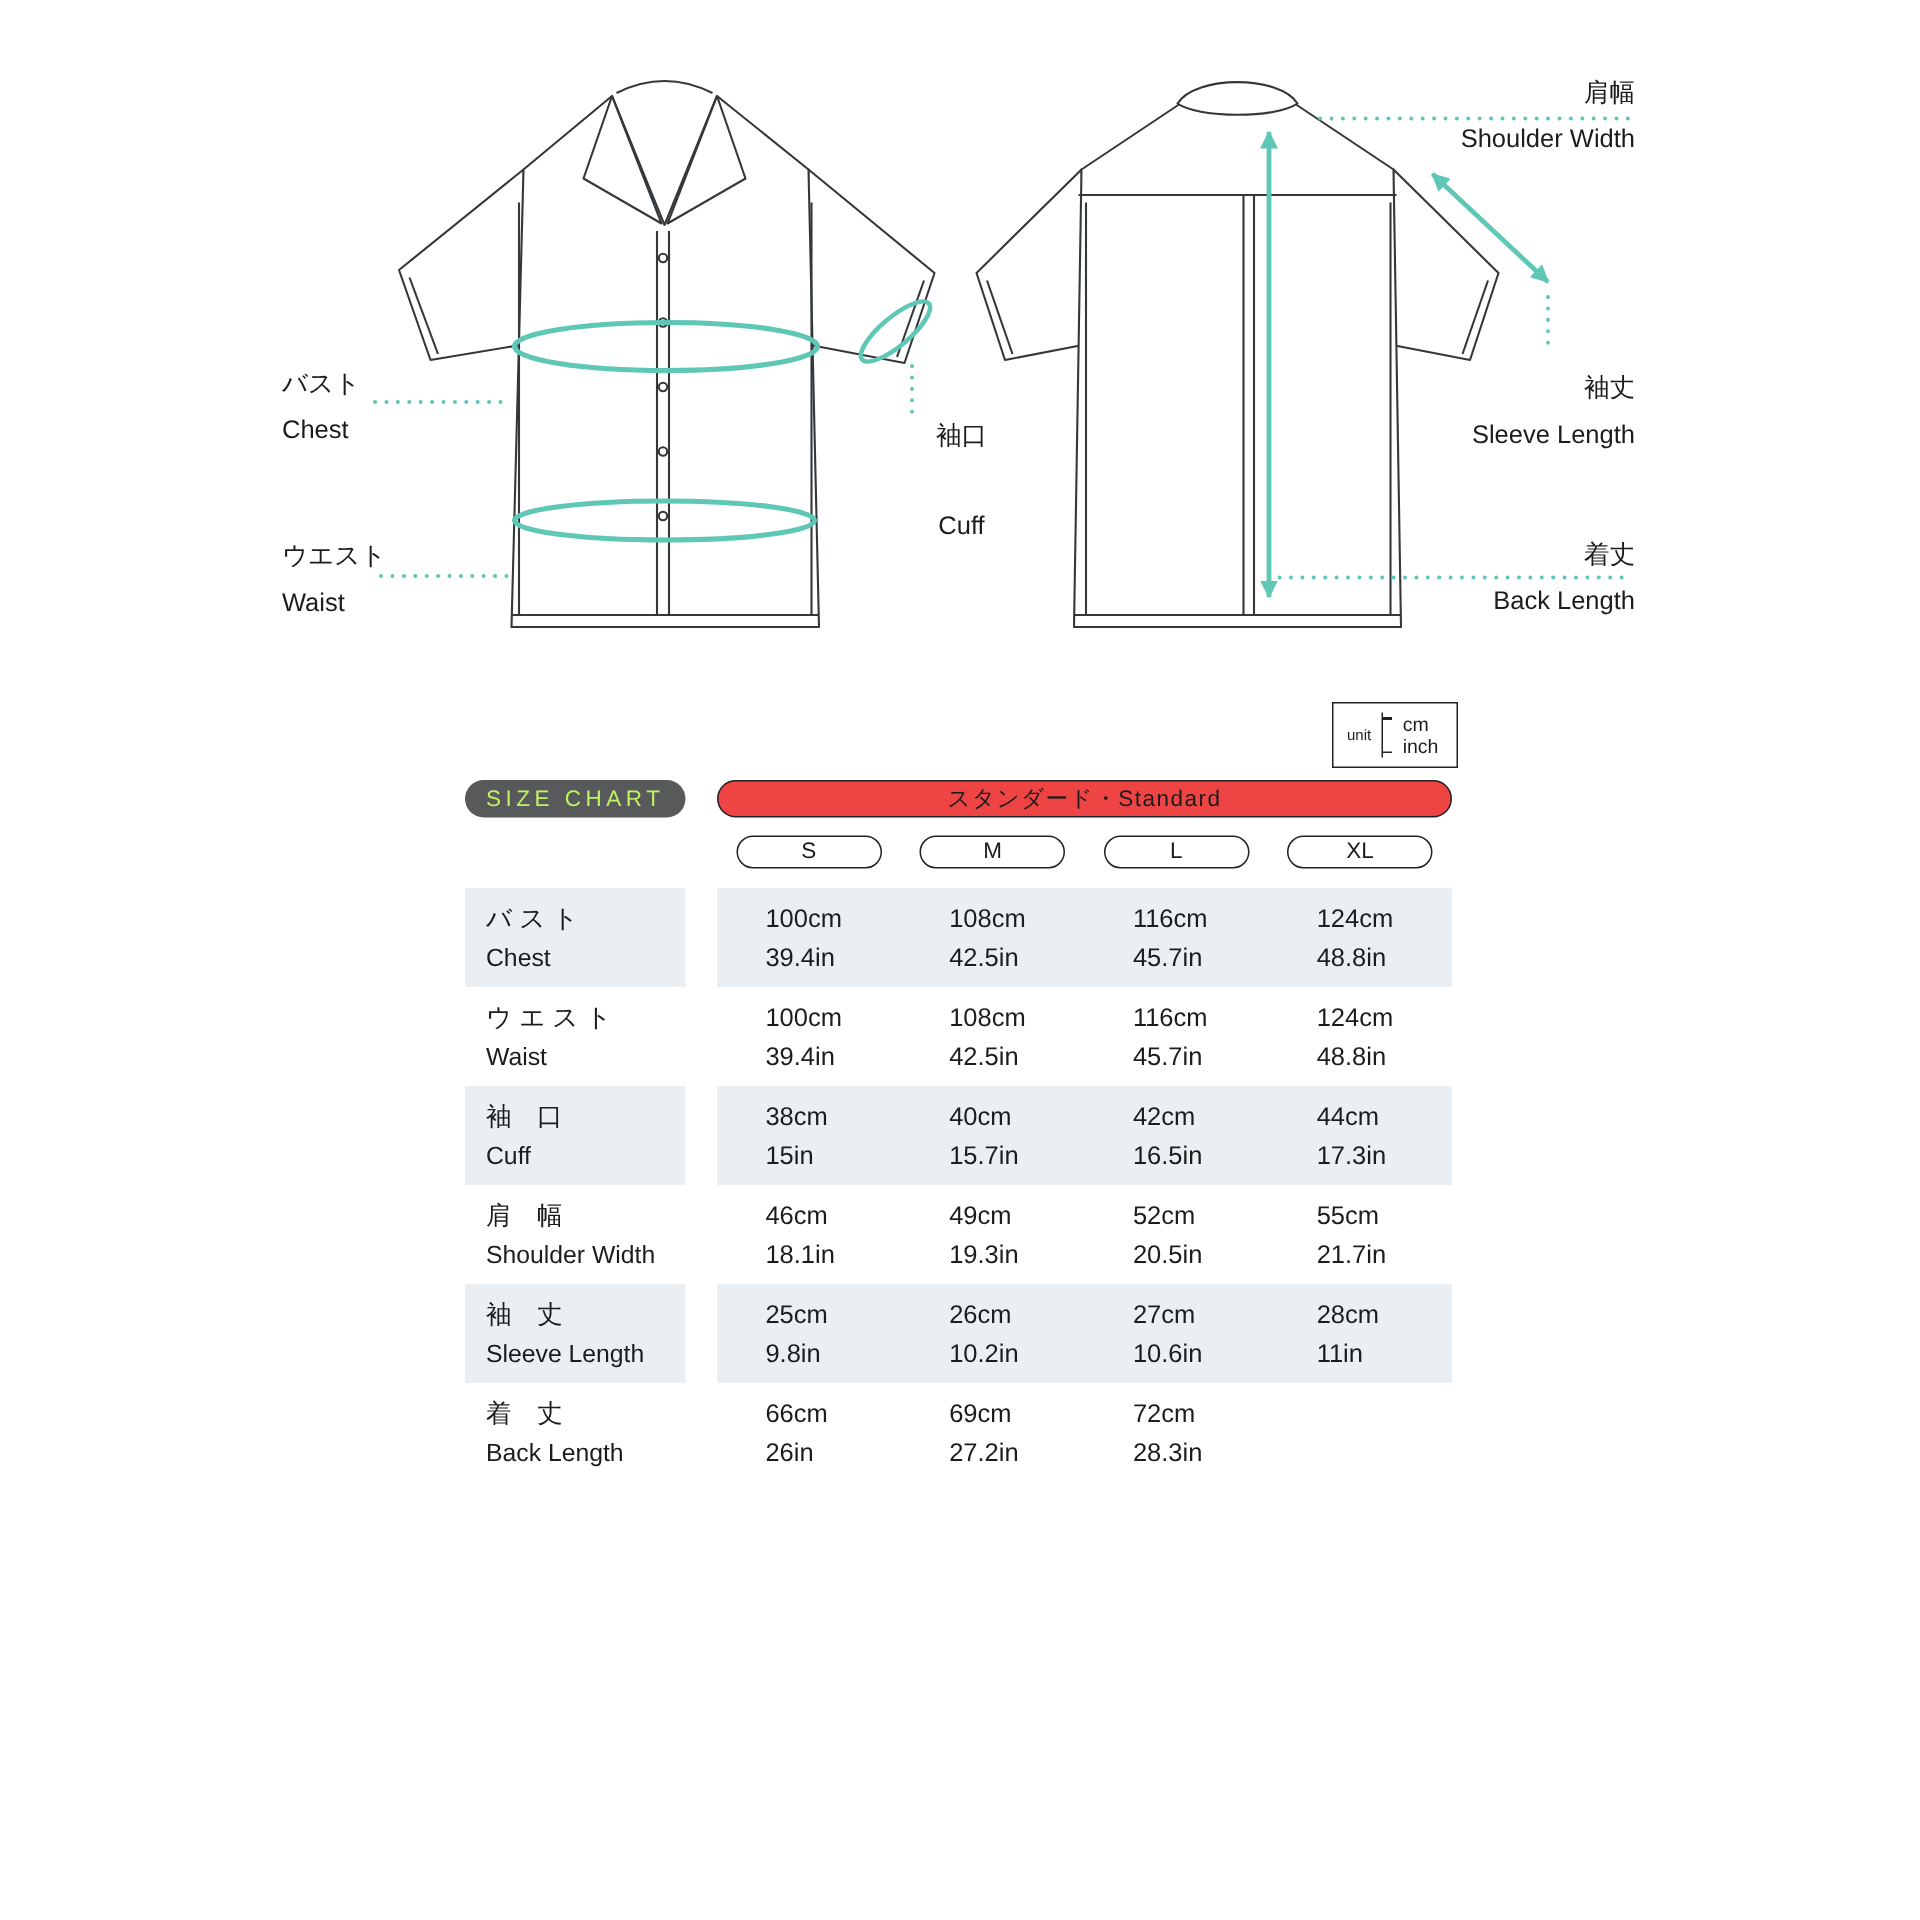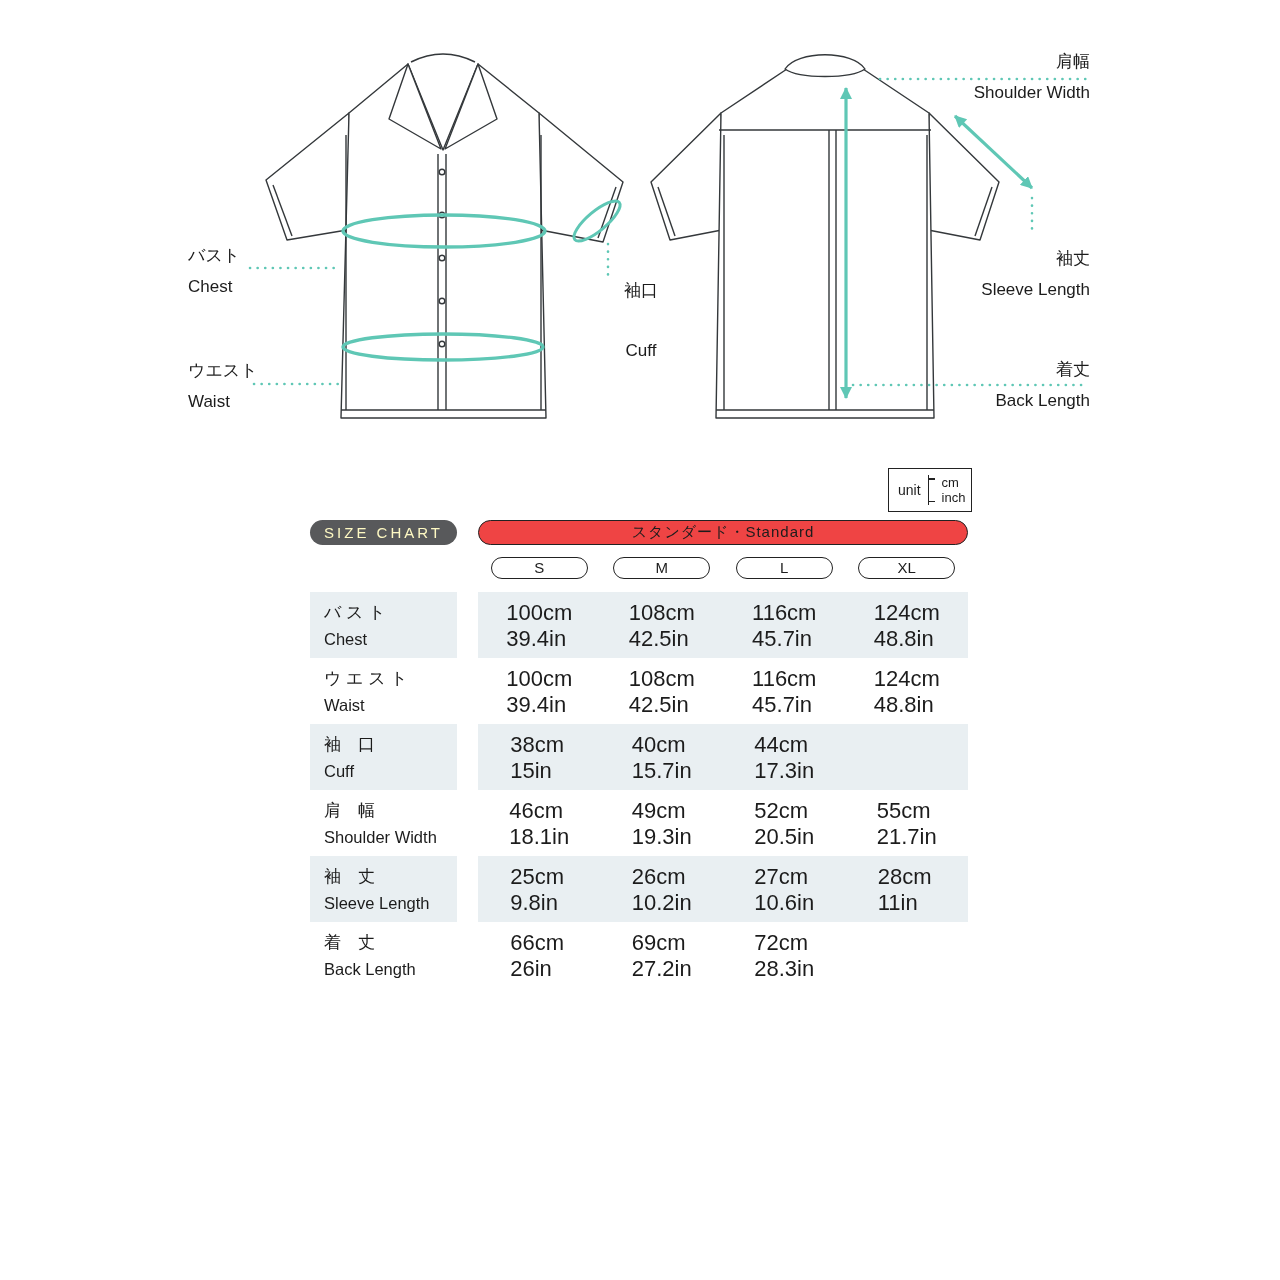--- a/index.html
+++ b/index.html
@@ -12,49 +12,49 @@
 
   .diagram-label { position:absolute; display:flex; flex-direction:column; gap:12px;
                    font-size:17px; line-height:19px; }
   .diagram-label.center { text-align:center; gap:3px; }
   .diagram-label.right { text-align:right; }
 
   
   .unit-box { position:absolute; left:888px; top:468px; width:84px; height:44px;
               border:1.5px solid #222; display:flex; align-items:center;
               padding-left:9px; gap:7px; background:#fff; }
-  .unit-box .unit-word { font-size:14px; }
+  .unit-box .unit-word { font-size:10px; }
   .unit-bracket { width:7px; height:30px; border-left:1.5px solid #222; position:relative; }
   .unit-bracket::before { content:""; position:absolute; left:0; top:3px; width:6px; height:1.5px; background:#222; }
   .unit-bracket::after  { content:""; position:absolute; left:0; bottom:3px; width:6px; height:1.5px; background:#222; }
   .unit-stack { display:flex; flex-direction:column; font-size:13px; line-height:15px; }
 
   
   .size-table { position:absolute; left:310px; top:520px; width:658px; }
 
   .thead { display:flex; gap:21px; height:25px; margin-bottom:12px; }
-  .badge { width:147px; background:#58595b; color:#fef9c3; border-radius:13px;
+  .badge { width:147px; background:#58595b; color:#bef264; border-radius:13px;
            font-size:15px; letter-spacing:3px; display:flex; align-items:center; justify-content:center; }
   .collection-pill { flex:1; border:1.3px solid #222; border-radius:13px; background:#ef4444;
                      font-size:15px; letter-spacing:1px; display:flex; align-items:center; justify-content:center; }
 
   .size-pill-row { display:flex; margin-left:168px; height:22px; margin-bottom:13px; }
   .size-col { width:122.5px; display:flex; justify-content:center; }
   .size-pill { width:97px; border:1.3px solid #222; border-radius:11px; background:#fff;
                font-size:15px; line-height:19px; text-align:center; }
 
   .trow { display:flex; gap:21px; height:66px; }
   .trow-label { width:147px; padding:8px 0 0 14px; }
   .trow-values { flex:1; display:grid; grid-template-columns:repeat(4,1fr); padding-top:8px; }
   .trow.stripe .trow-label, .trow.stripe .trow-values { background:#e9eff2; }
   .trow-label .jp { font-size:17px; line-height:26px; white-space:pre; }
   .trow-label .en { font-size:16.5px; line-height:26px; }
   .vcell { display:flex; justify-content:center; }
   .vcell .vinner { text-align:left; min-width:58px; }
-  .vcell .vinner div { font-size:22px; line-height:26px; }
+  .vcell .vinner div { font-size:17px; line-height:26px; }
 </style>
 </head>
 <body>
 
 <div class="page">
 
   <svg class="diagram-svg" width="1280" height="470" viewBox="0 0 1280 470">
     <defs>
       <marker id="mEnd" markerUnits="userSpaceOnUse" markerWidth="14" markerHeight="12" refX="11" refY="6" orient="auto">
         <path d="M0,0 L12,6 L0,12 Z" fill="#5fc7b5"></path>
@@ -245,20 +245,26 @@
             </div>
           </div>
         <div class="vcell">
             <div class="vinner">
               <div>40cm</div>
               <div>15.7in</div>
             </div>
           </div>
         <div class="vcell">
             <div class="vinner">
+              <div>42cm</div>
+              <div>16.5in</div>
+            </div>
+          </div>
+        <div class="vcell">
+            <div class="vinner">
               <div>44cm</div>
               <div>17.3in</div>
             </div>
           </div>
       </div>
     </div>
 
     <div class="trow">
       <div class="trow-label">
         <div class="jp">肩　幅</div>

